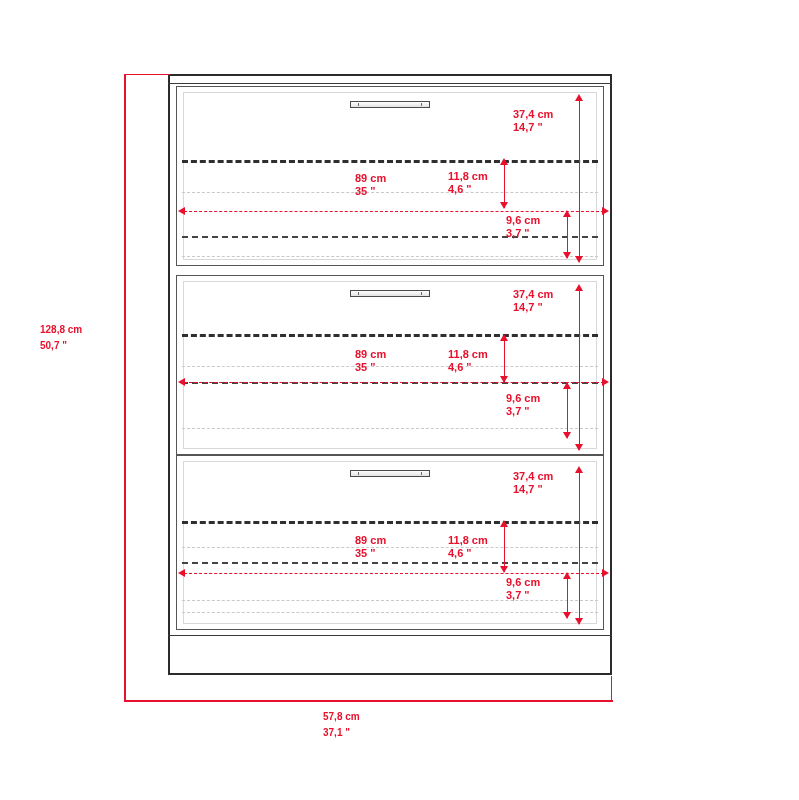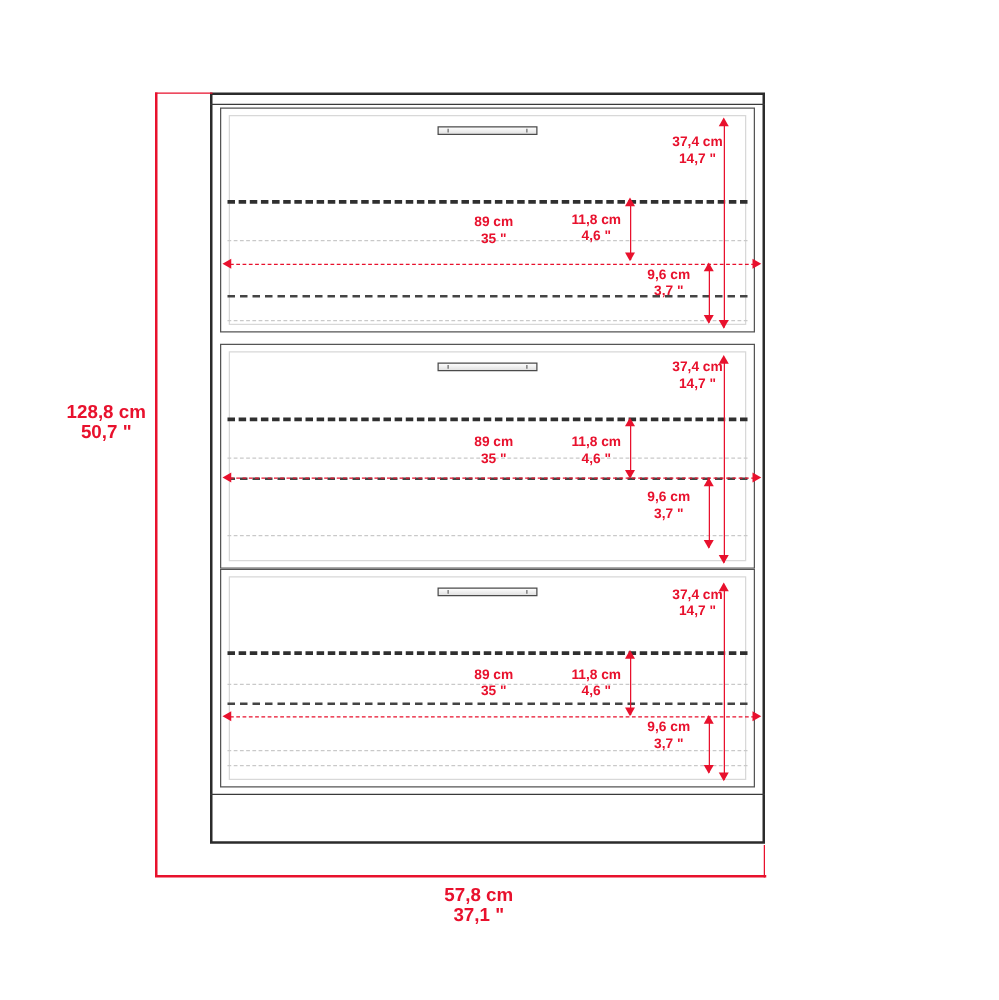--- a/index.html
+++ b/index.html
@@ -148,25 +148,25 @@
     border-bottom: 4px solid transparent;
     border-left: 7px solid #e8112d;
   }
 
   .dim-label {
     position: absolute;
     color: #e8112d;
     font-size: 11px;
     font-weight: bold;
     line-height: 13px;
-    text-align: center;
+    text-align: left;
     white-space: nowrap;
   }
   .dim-label.big {
-    font-size: 15px;
+    font-size: 10px;
     line-height: 16px;
   }
   .dim-label .metric { display: block; }
   .dim-label .imperial { display: block; }
 
   
   #overall-height-line {
     position: absolute;
     left: 124px;
     top: 74px;

